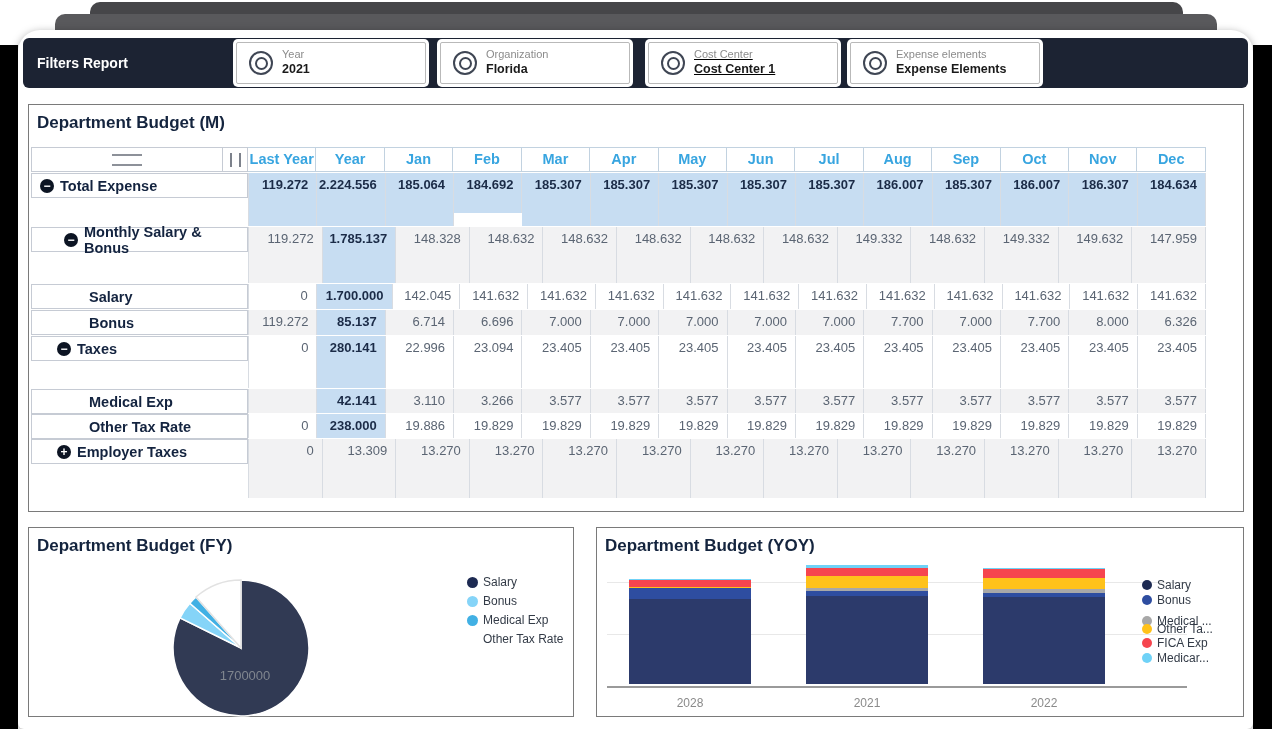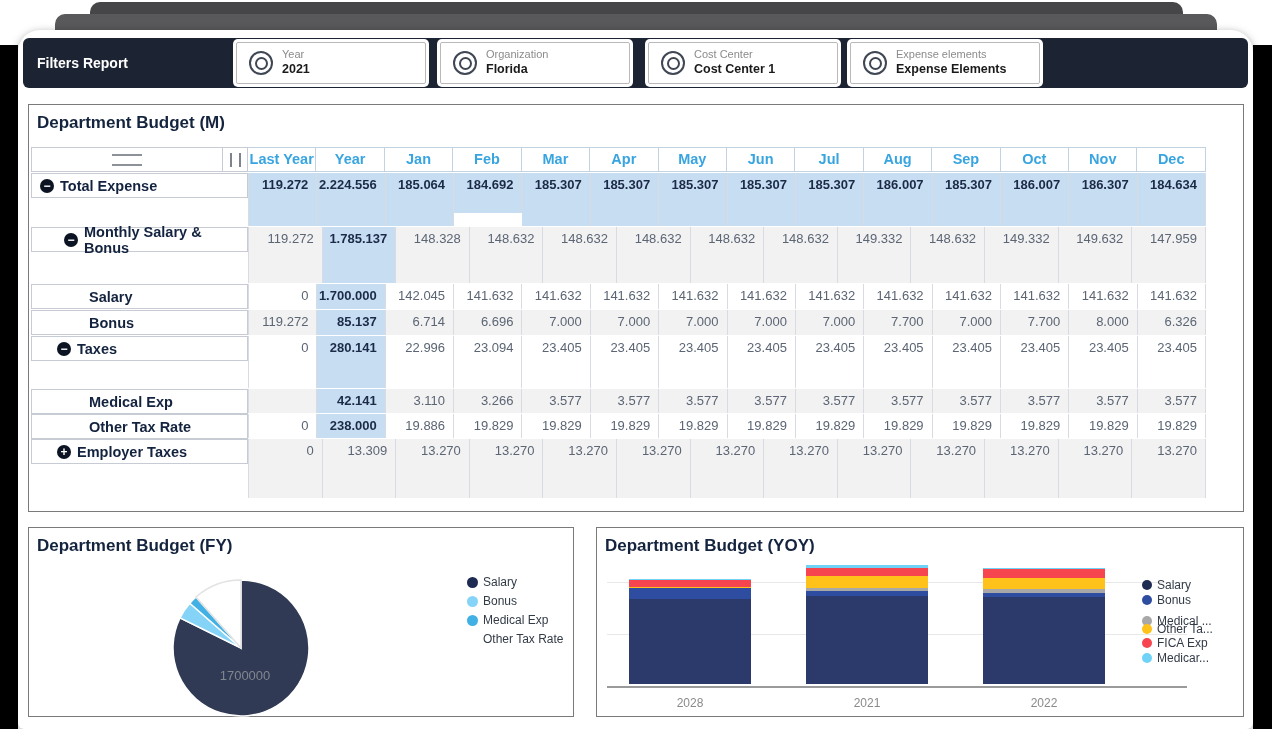--- a/index.html
+++ b/index.html
@@ -90,21 +90,21 @@
           </div>
           <div class="chip" style="left: 417px;">
             <div class="ring">
               <div class="ring-in"></div>
             </div>
             <div class="ctext">
               <div class="clabel">Organization</div>
               <div class="cvalue">Florida</div>
             </div>
           </div>
-          <div class="chip" style="left: 625px;">
+          <div class="chip" style="left: 625px; text-decoration: underline;">
             <div class="ring">
               <div class="ring-in"></div>
             </div>
             <div class="ctext">
               <div class="clabel">Cost Center</div>
               <div class="cvalue">Cost Center 1</div>
             </div>
           </div>
           <div class="chip" style="left: 827px;">
             <div class="ring">
@@ -186,21 +186,21 @@
             <div class="vcell bg-gray" style="height: 56px;">149.632</div>
             <div class="vcell bg-gray" style="height: 56px;">147.959</div>
           </div>
           <div class="trow" style="height: 25px;">
             <div class="lblcol">
               <div class="lblbox" style="padding-left: 57px;">
                 <span class="rowlabel">Salary</span>
               </div>
             </div>
             <div class="vcell first" style="height: 25px;">0</div>
-            <div class="vcell bg-blue bold" style="height: 25px;">1.700.000</div>
+            <div class="vcell bg-blue bold" style="height: 25px; padding-left: 8px;">1.700.000</div>
             <div class="vcell" style="height: 25px;">142.045</div>
             <div class="vcell" style="height: 25px;">141.632</div>
             <div class="vcell" style="height: 25px;">141.632</div>
             <div class="vcell" style="height: 25px;">141.632</div>
             <div class="vcell" style="height: 25px;">141.632</div>
             <div class="vcell" style="height: 25px;">141.632</div>
             <div class="vcell" style="height: 25px;">141.632</div>
             <div class="vcell" style="height: 25px;">141.632</div>
             <div class="vcell" style="height: 25px;">141.632</div>
             <div class="vcell" style="height: 25px;">141.632</div>

